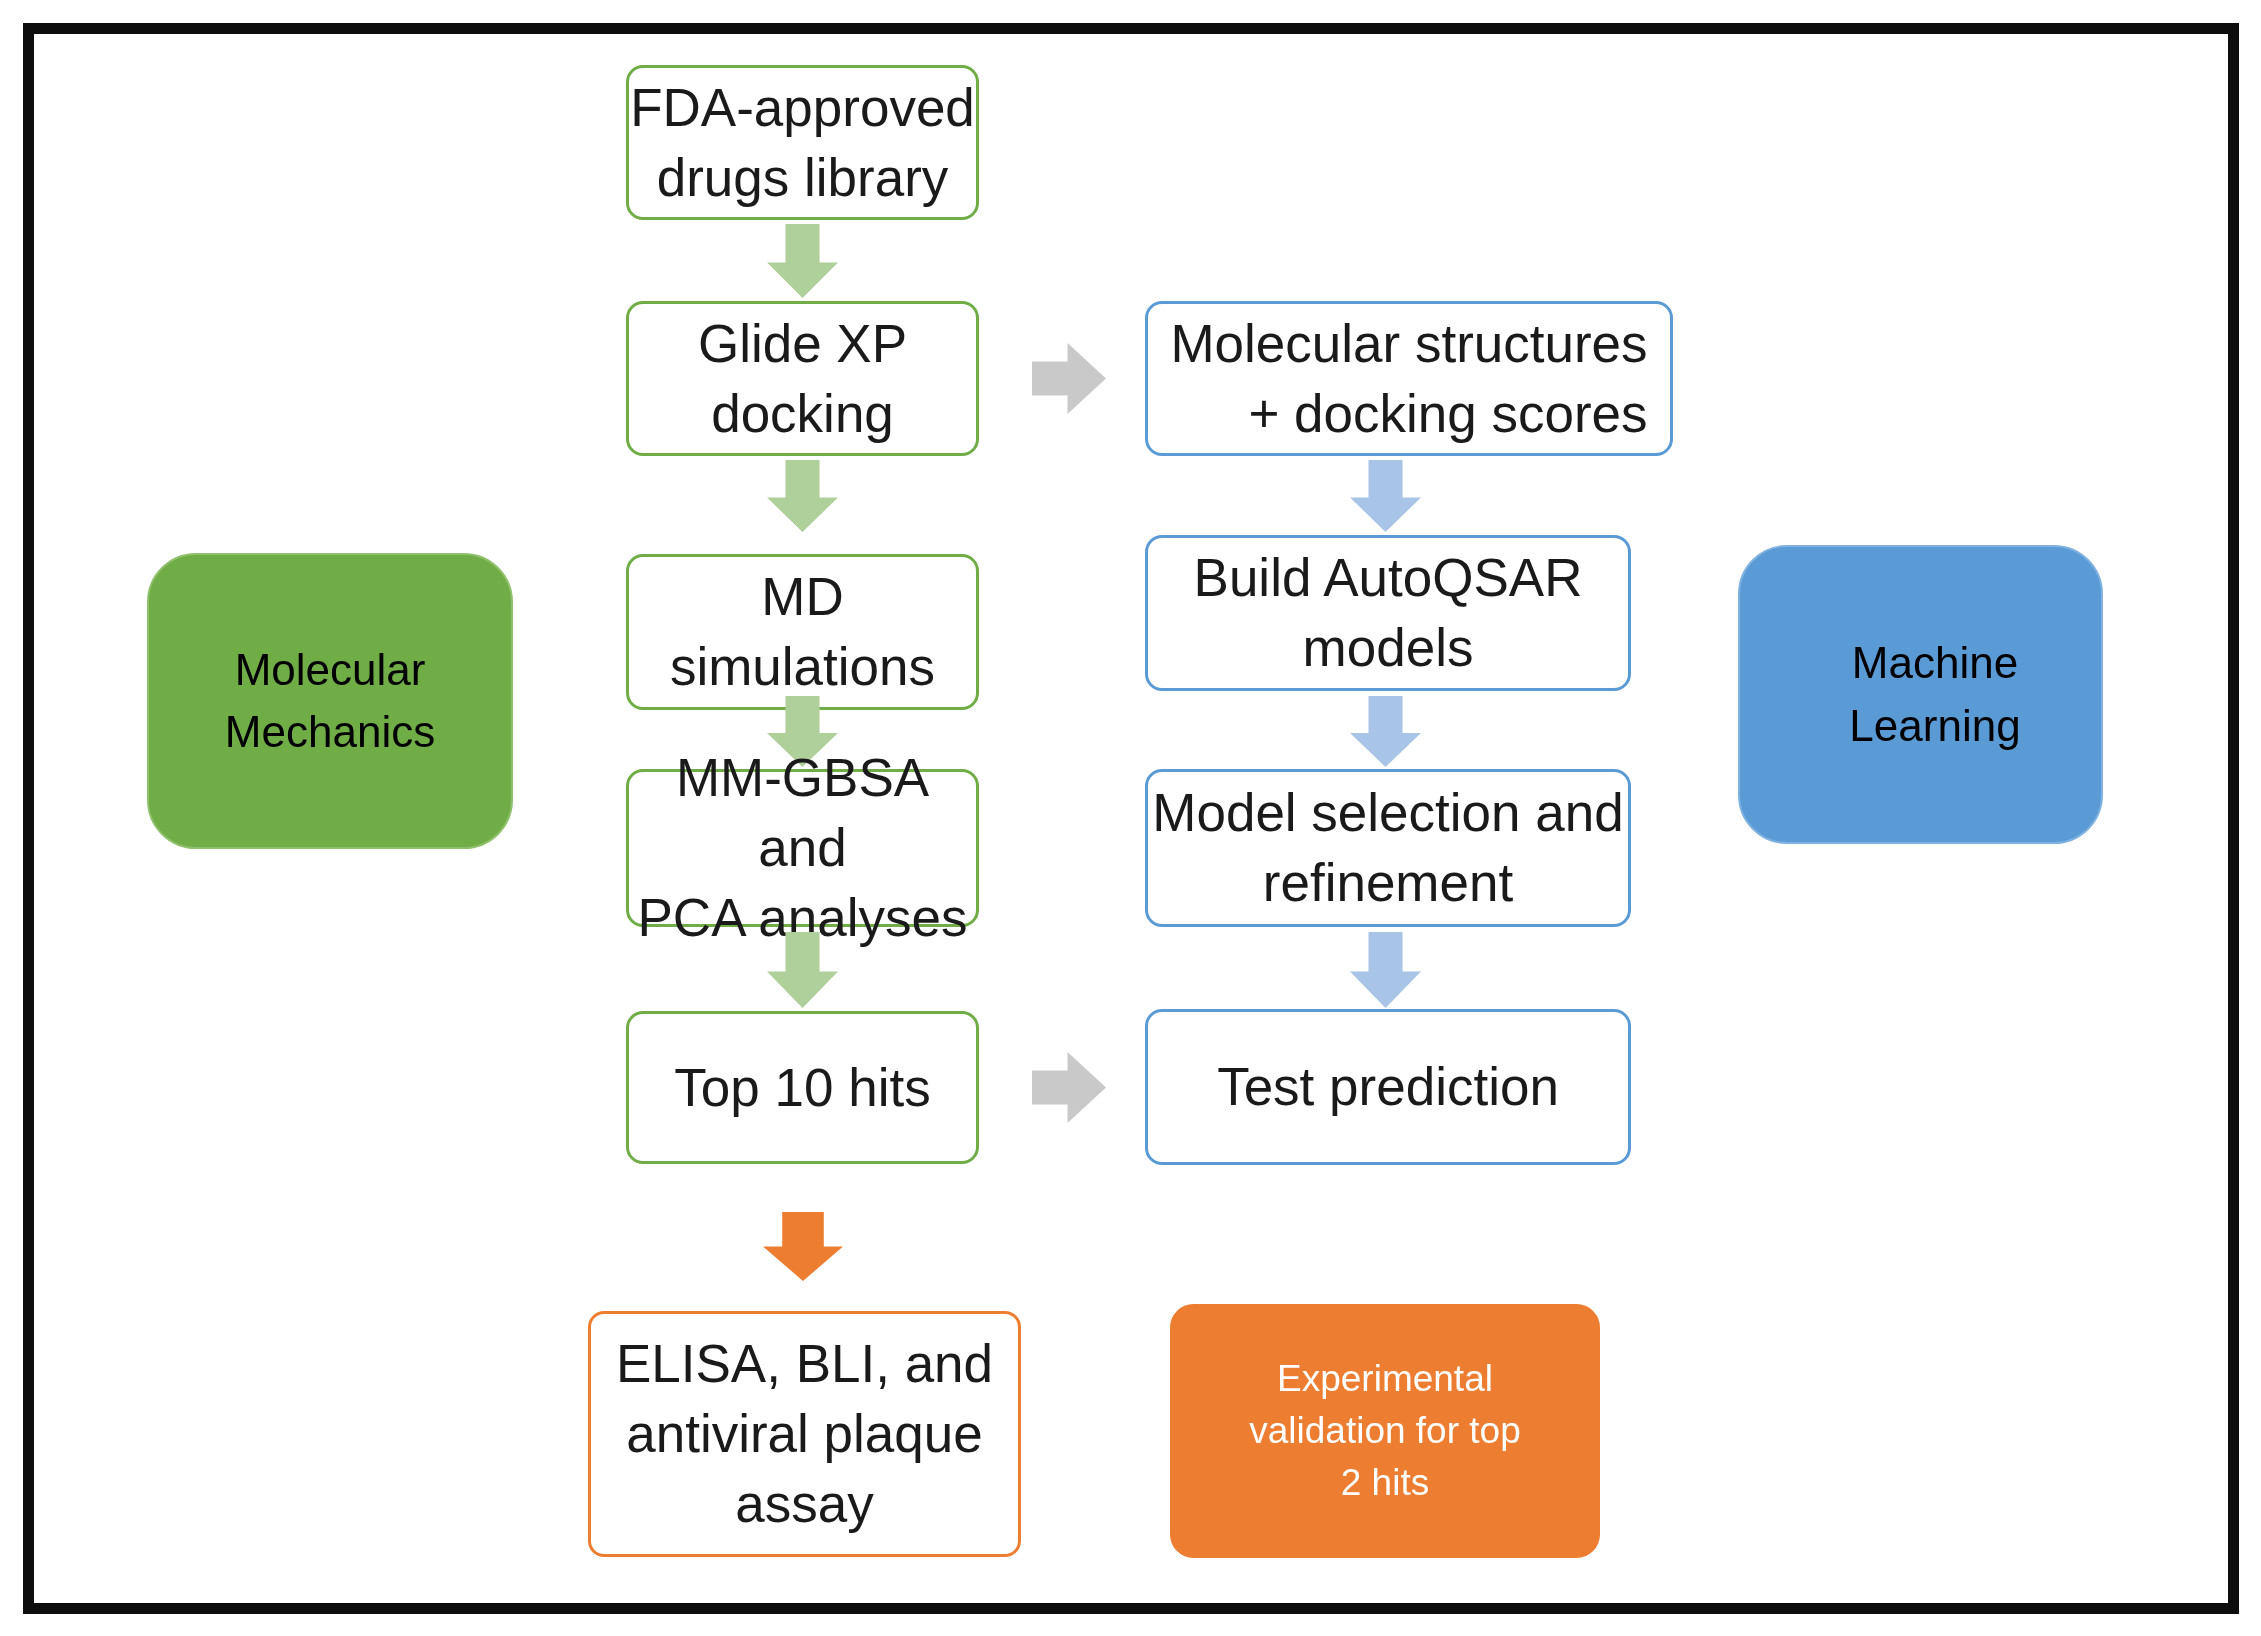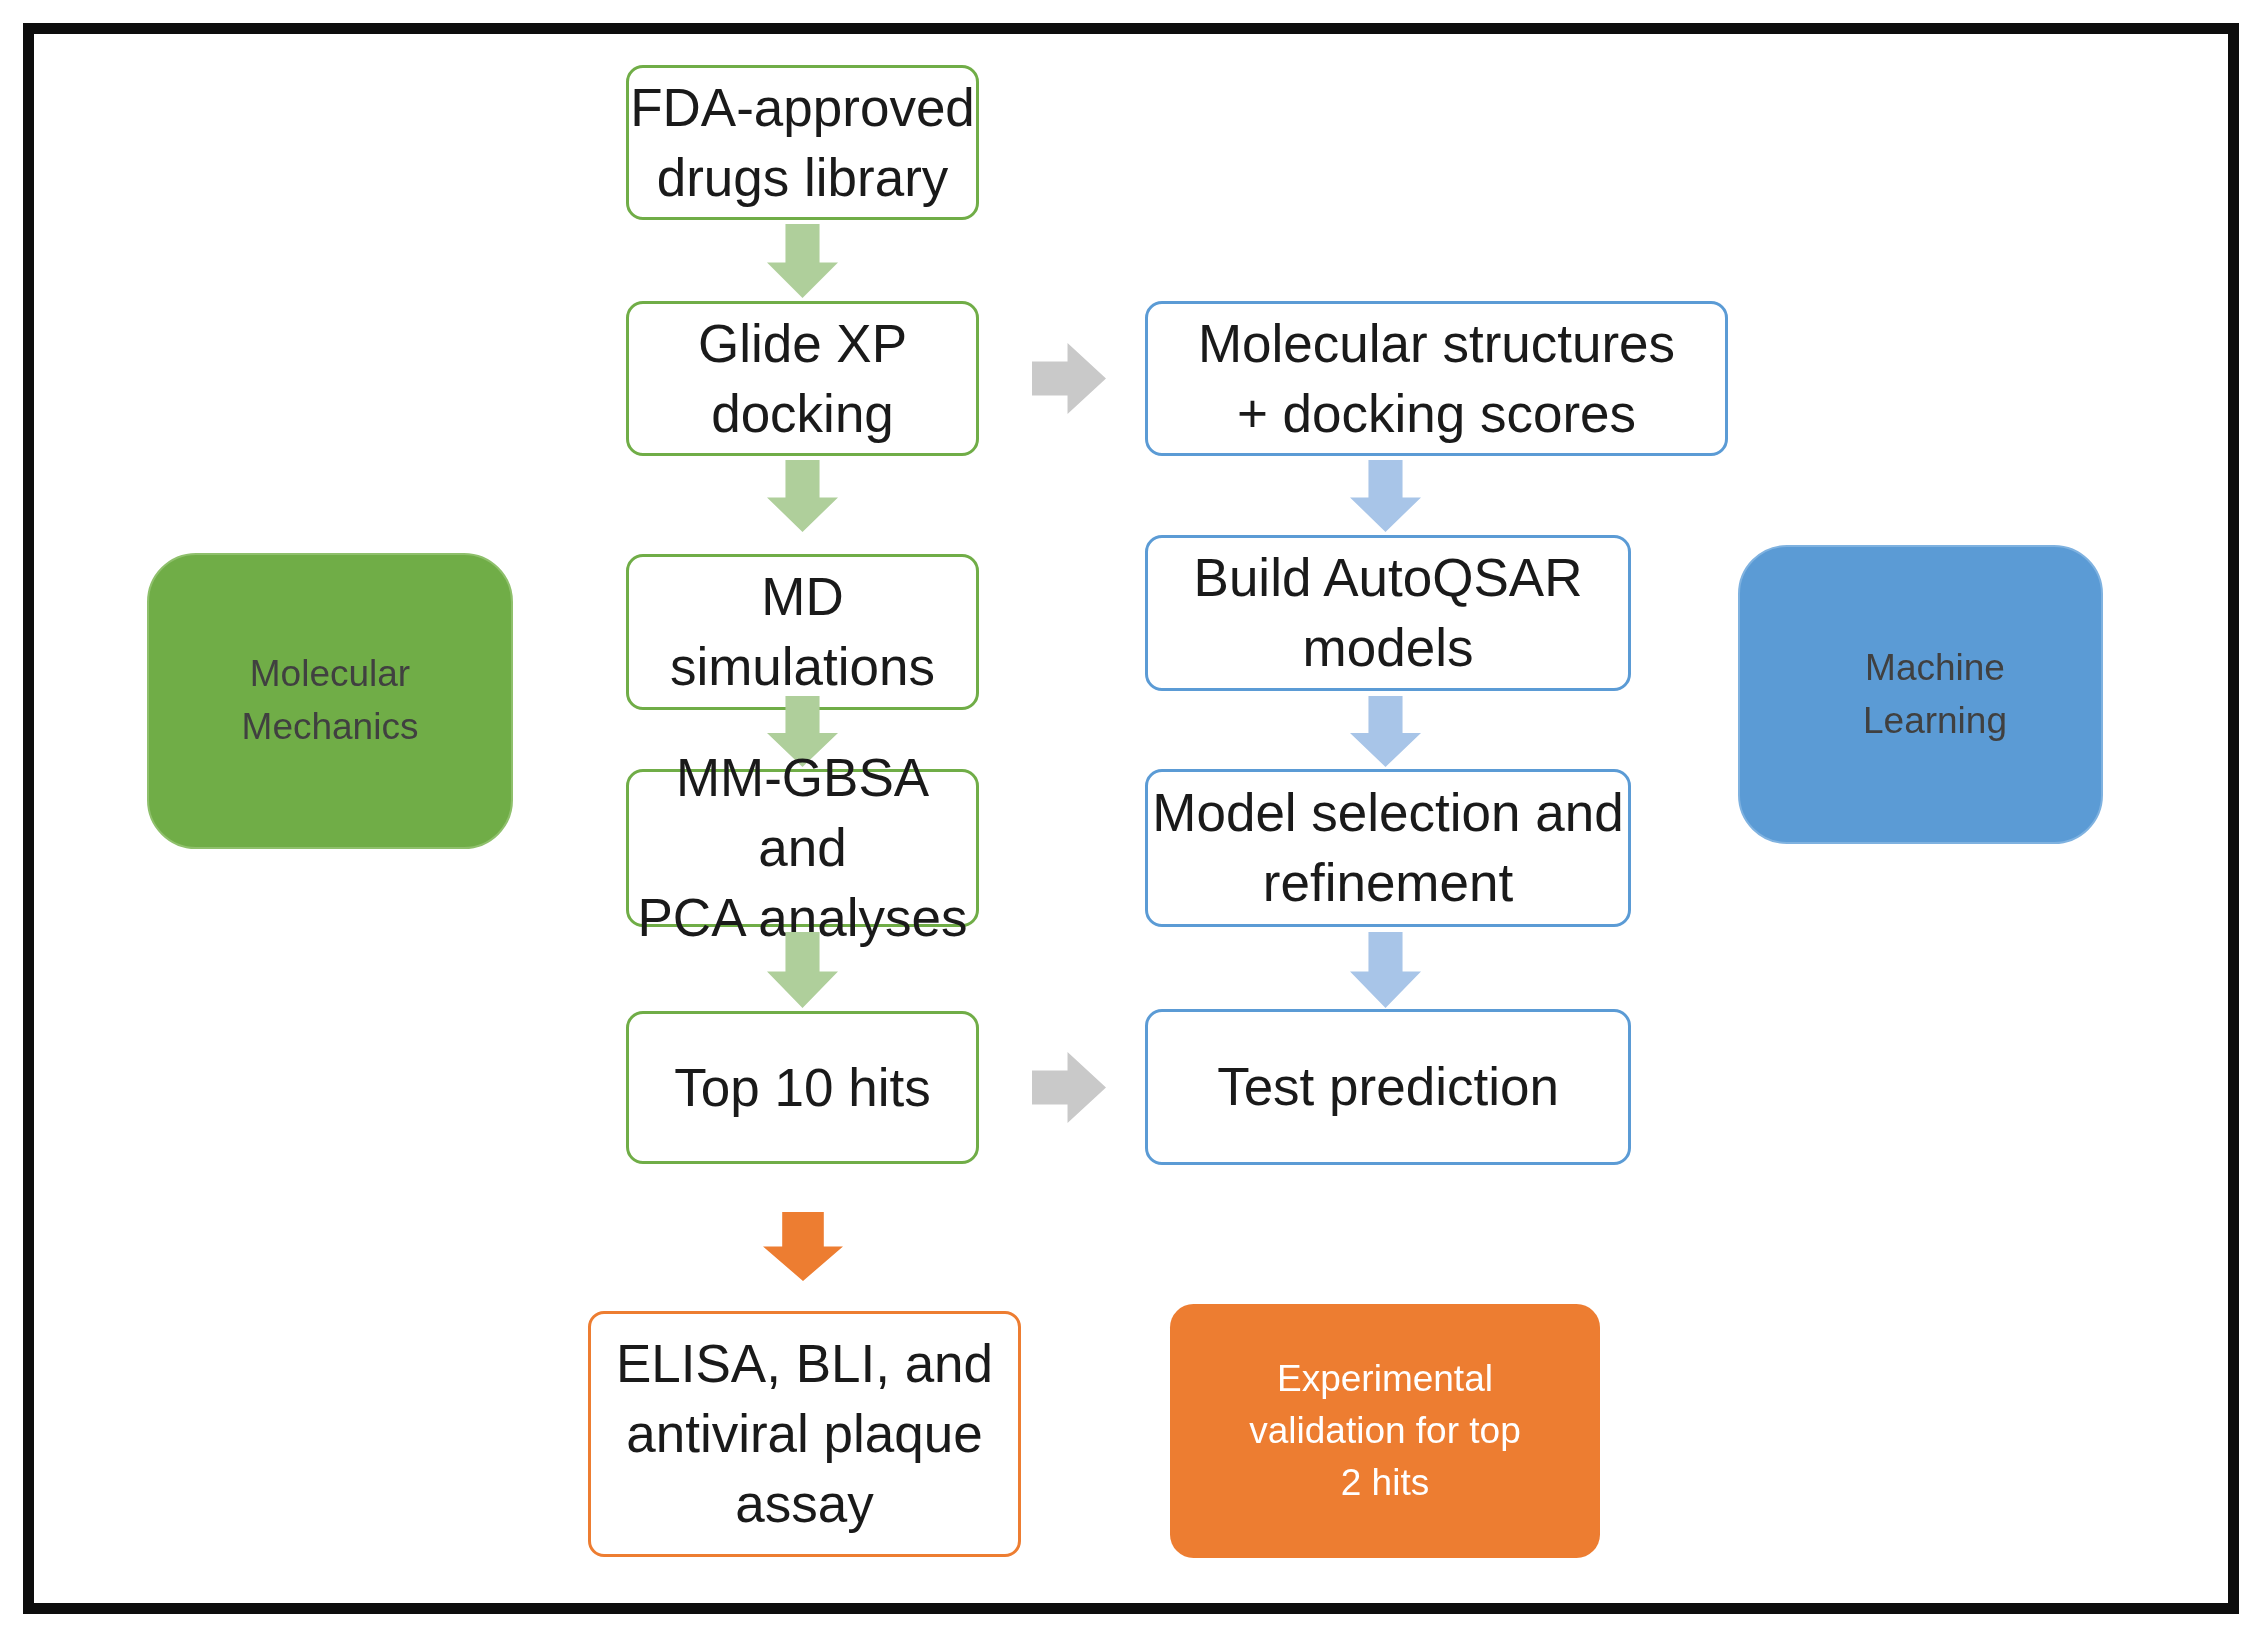--- a/index.html
+++ b/index.html
@@ -42,23 +42,23 @@
   .blue-box   { border: 3.4px solid var(--blue-outline, #5B9BD5); }
   .orange-box { border: 3.4px solid var(--orange, #ED7D31); border-radius: 16px; }
   .track-label {
     position: absolute;
     box-sizing: border-box;
     border-radius: 49px;
     display: flex;
     align-items: center;
     justify-content: center;
     text-align: center;
-    font-size: 37px;
+    font-size: 44px;
     line-height: 1.42;
-    color: #404040;
+    color: #000000;
     white-space: pre-line;
   }
   .track-green { background: var(--green-outline, #70AD47); border: 2.5px solid #8fc06c; }
   .track-blue  { background: var(--blue-outline, #5B9BD5); border: 2.5px solid #7fb2e0; padding-left: 29px; }
   .filled-orange {
     position: absolute;
     box-sizing: border-box;
     background: var(--orange, #ED7D31);
     border-radius: 23.5px;
     display: flex;
@@ -125,21 +125,21 @@
   <div class="arrow-down-wide fill-orange-arrow" style="left:763px; top:1212px; width:80px; height:69px;"></div>
 
   <div class="flow-box orange-box" style="left:588px; top:1311px; width:433px; height:246px;">ELISA, BLI, and
 antiviral plaque
 assay</div>
 
   <div class="arrow-right fill-gray-arrow" style="left:1032px; top:343px; width:74px; height:71px;"></div>
 
   <div class="arrow-right fill-gray-arrow" style="left:1032px; top:1052px; width:74px; height:71px;"></div>
 
-  <div class="flow-box blue-box" style="left:1145px; top:301px; width:583px; height:155px;">Molecular structures
+  <div class="flow-box blue-box" style="left:1145px; top:301px; width:528px; height:155px;text-align:right;">Molecular structures
 + docking scores</div>
 
   <div class="arrow-down fill-blue-arrow" style="left:1350px; top:460px; width:71px; height:72px;"></div>
 
   <div class="flow-box blue-box" style="left:1145px; top:535px; width:486px; height:156px;">Build AutoQSAR
 models</div>
 
   <div class="arrow-down fill-blue-arrow" style="left:1350px; top:696px; width:71px; height:71px;"></div>
 
   <div class="flow-box blue-box" style="left:1145px; top:769px; width:486px; height:158px;">Model selection and

